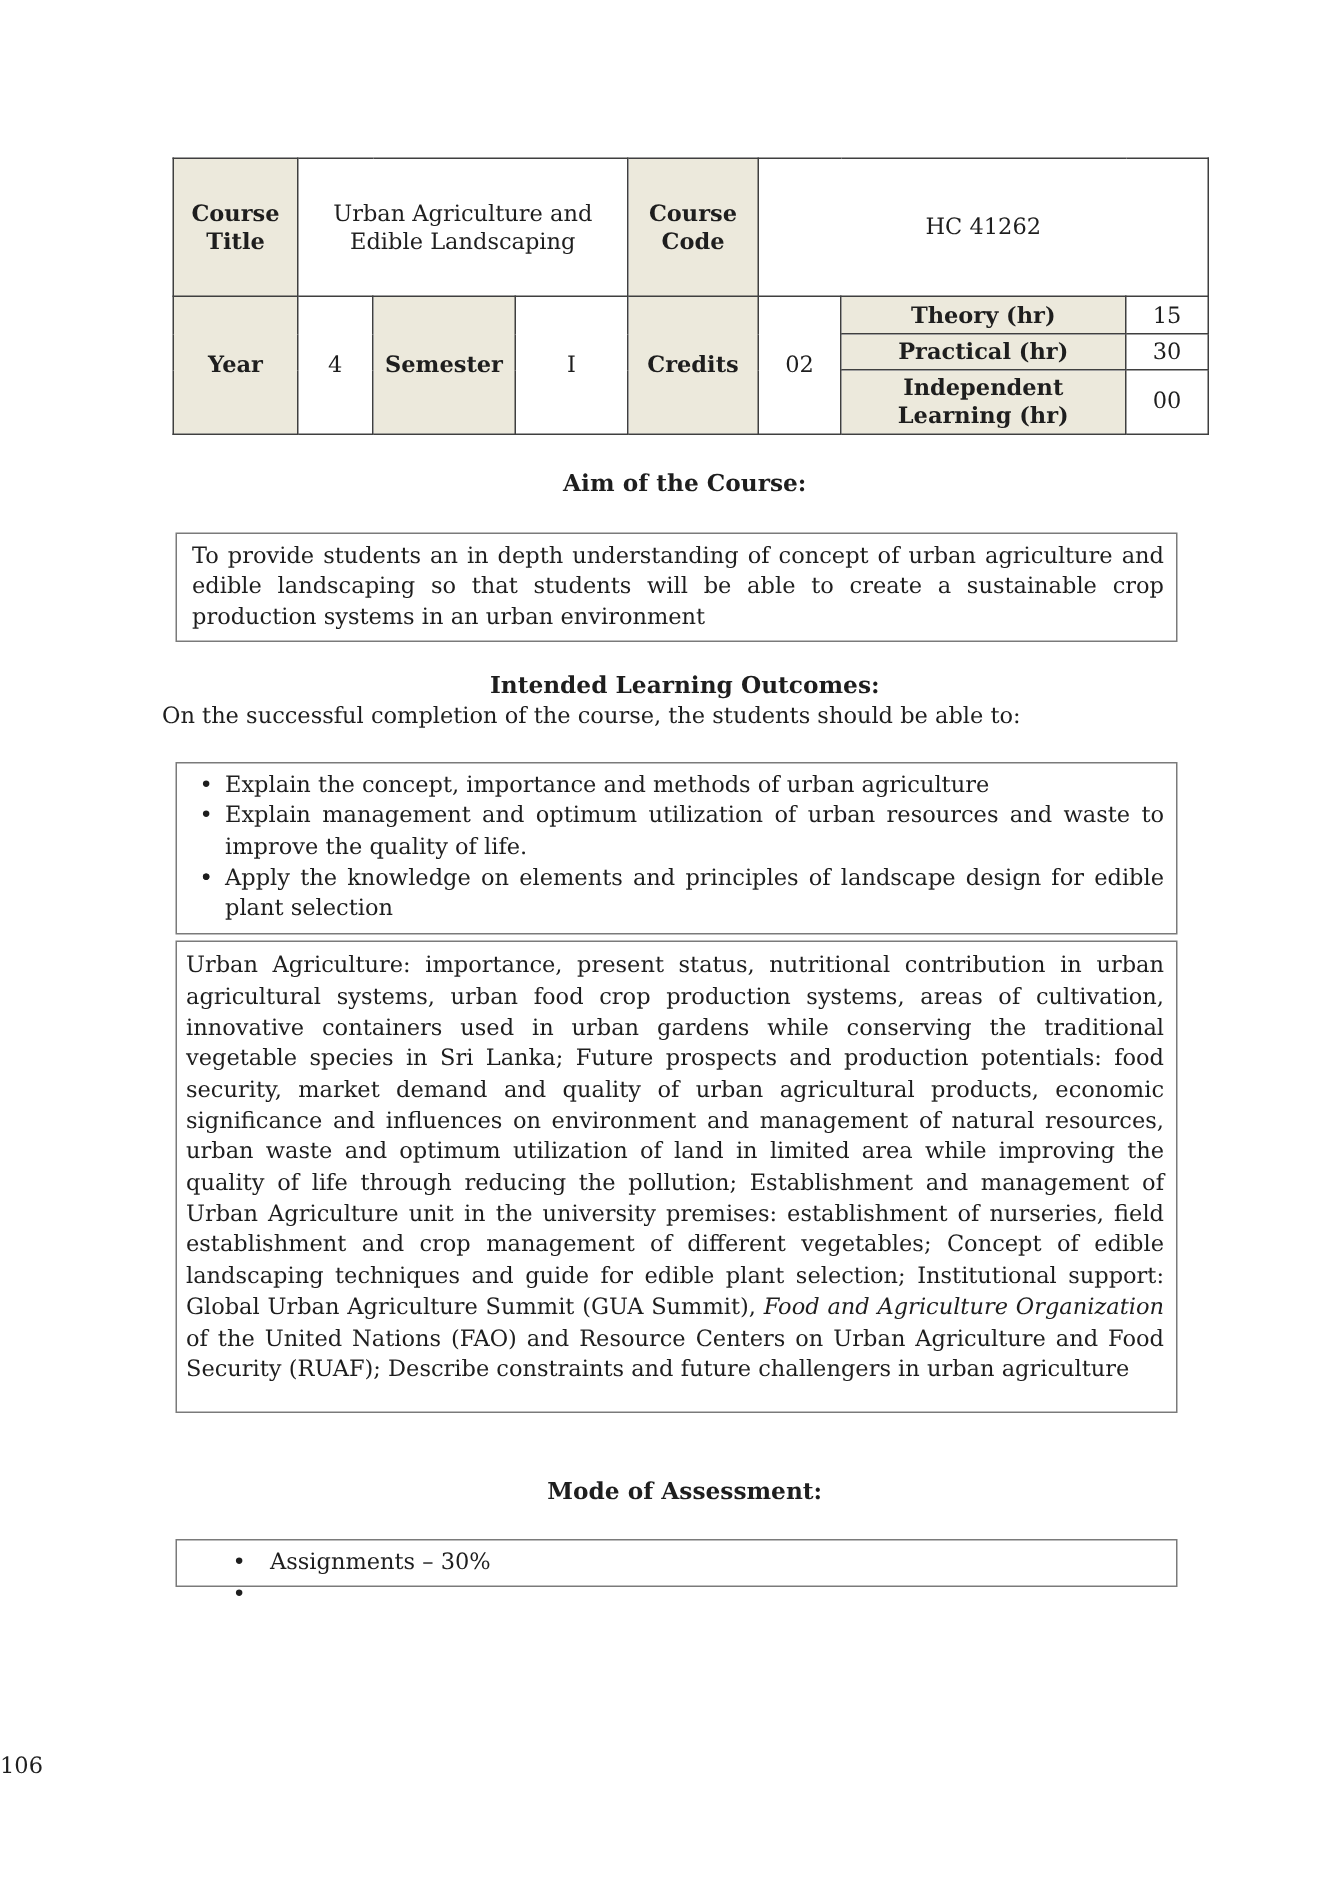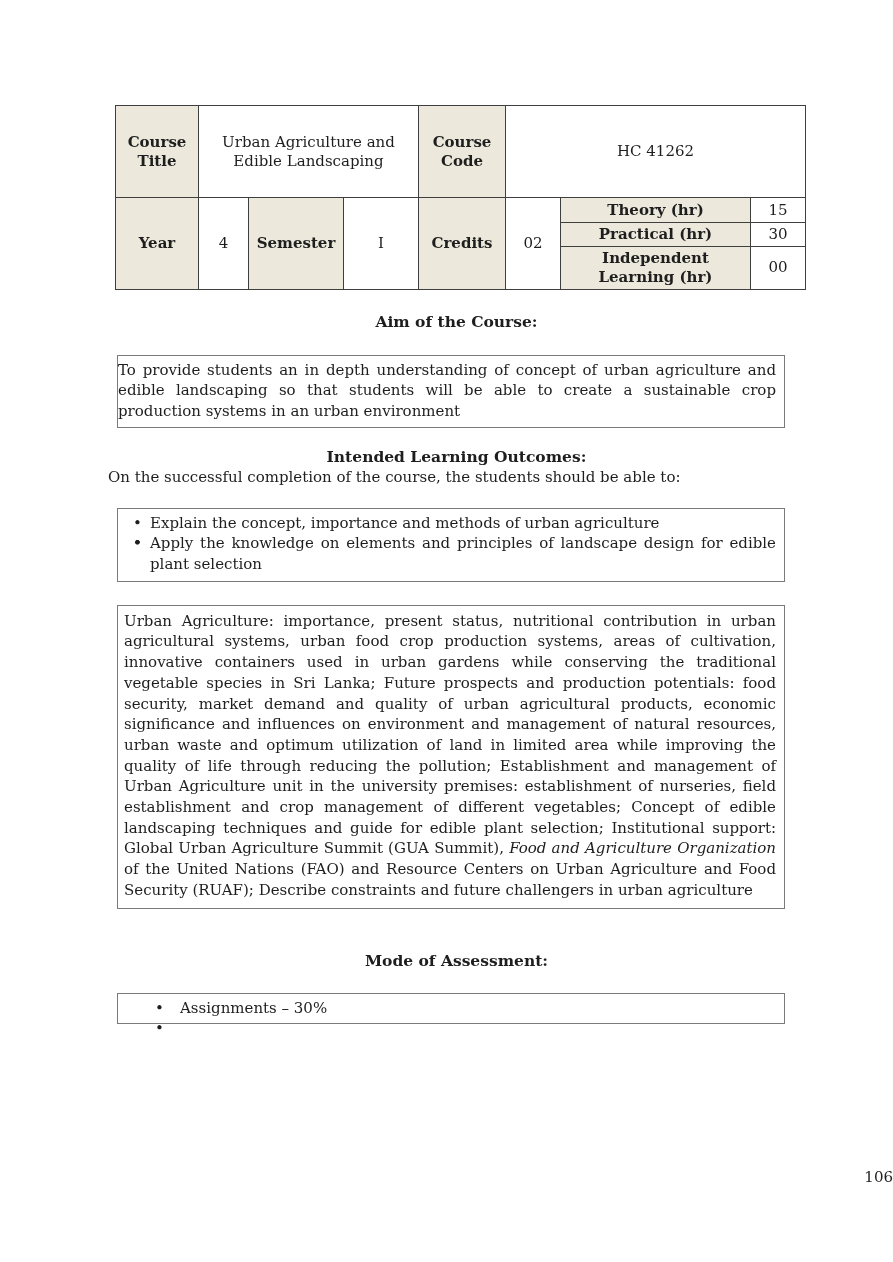--- a/index.html
+++ b/index.html
@@ -70,29 +70,29 @@
     box-sizing: border-box;
     border: 1px solid #7a7a7a;
     width: 668px;
     margin-left: 9px;
     font-size: 15px;
     line-height: 20.7px;
     text-align: justify;
   }
   .aim-box {
     margin-top: 23px;
-    padding: 4px 8px 5px 0;
+    padding: 4px 8px 5px 10px;
   }
   .ilo-box {
     margin-top: 21px;
     padding: 4px 8px 6px 0;
   }
   .capsule-box {
-    margin-top: 23px;
-    padding: 5px 8px 7px 6px;
+    margin-top: 4px;
+    padding: 5px 8px 18px 6px;
   }
   .assessment-box {
     margin-top: 22px;
     padding: 4px 8px 5px 0;
   }
 
   
   .bullet {
     position: relative;
     padding-left: 32px;
@@ -103,21 +103,21 @@
     top: 0;
   }
   .assessment-box .bullet { padding-left: 62px; }
   .assessment-box .bullet .dot { left: 37px; }
 
   .page-number {
     position: absolute;
     left: 0;
     top: 1168px;
     width: 893px;
-    text-align: right;
+    text-align: left;
     font-size: 15px;
   }
 </style>
 </head>
 <body>
 
 <div class="page">
   <div class="content">
 
     <table class="course-table">
@@ -164,20 +164,21 @@
 
     <div class="heading h-ilo">Intended Learning Outcomes:</div>
     <div class="intro-line">On the successful completion of the course, the students should be able to:</div>
     <div class="box ilo-box">
       <div class="bullet">
         <span class="dot">•</span>
         <span>Explain the concept, importance and methods of urban agriculture</span>
       </div>
       <div class="bullet">
         <span class="dot">•</span>
+        <span>Explain management and optimum utilization of urban resources and waste to improve the quality of life.</span>
       </div>
       <div class="bullet">
         <span class="dot">•</span>
       </div>
       <div class="bullet">
         <span class="dot">•</span>
         <span>Apply the knowledge on elements and principles of landscape design for edible plant selection</span>
       </div>
     </div>
 

